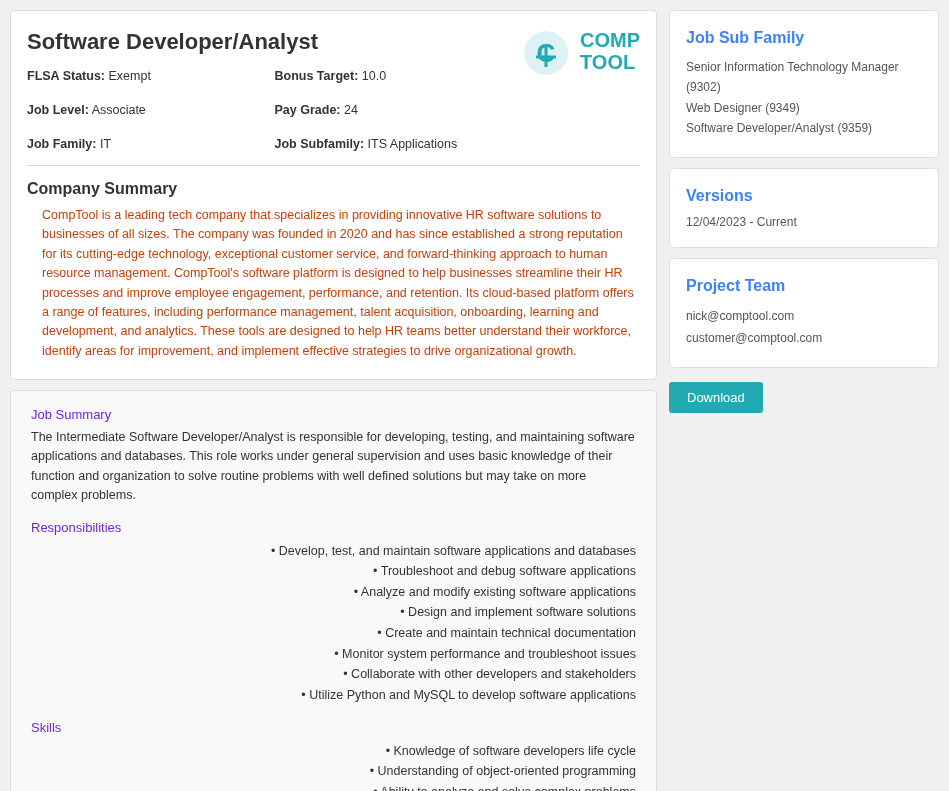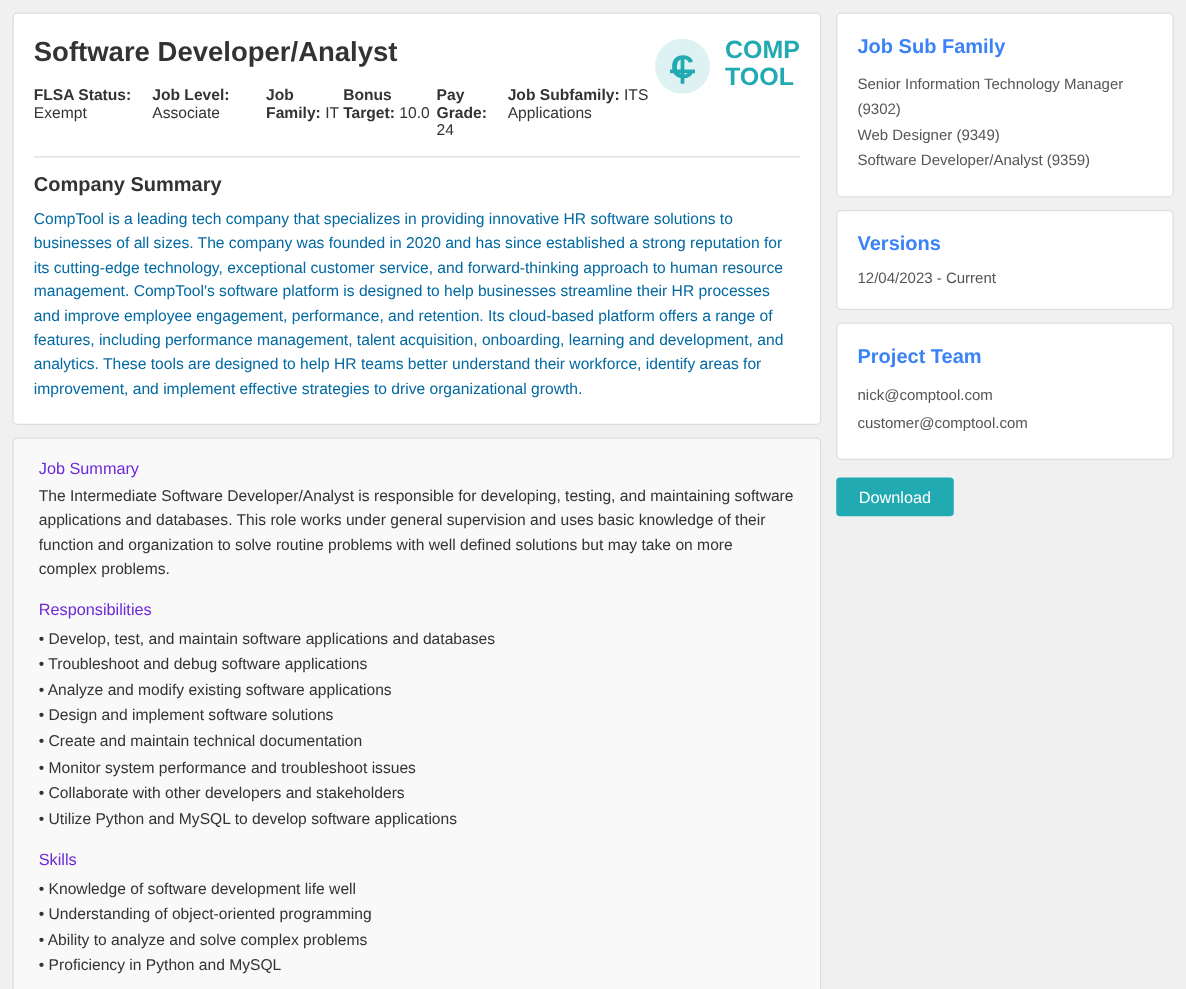--- a/index.html
+++ b/index.html
@@ -40,22 +40,22 @@
       color: #333;
       margin-bottom: 14px;
     }
     .meta-grid {
       display: flex;
       gap: 0;
     }
     .meta-col {
       flex: 1;
       display: flex;
-      flex-direction: row;
-      gap: 4px;
+      flex-direction: column;
+      gap: 20px;
       font-size: 12.5px;
     }
     .meta-col span {
       color: #333;
     }
     .meta-col span strong {
       font-weight: bold;
     }
     .logo-area {
       display: flex;
@@ -80,21 +80,22 @@
     }
     .section-title {
       font-size: 16px;
       font-weight: bold;
       margin-bottom: 8px;
       color: #333;
     }
     .company-summary-text {
       font-size: 12.5px;
       line-height: 1.55;
-      color: #0369a1;
+      color: #c2410c;
+      margin-left: 15px;
     }
     .job-card {
       background: #f9f9f9;
       border: 1px solid #ddd;
       border-radius: 4px;
       padding: 16px 20px;
     }
     .job-section-title {
       font-size: 13px;
       font-weight: normal;
@@ -105,20 +106,21 @@
       font-size: 12.5px;
       line-height: 1.55;
       color: #333;
       margin-bottom: 14px;
     }
     .job-list {
       font-size: 12.5px;
       line-height: 1.65;
       color: #333;
       margin-bottom: 14px;
+      text-align: right;
     }
     .side-card-title {
       font-size: 16px;
       font-weight: bold;
       margin-bottom: 10px;
       color: #3b82f6;
     }
     .side-list-item {
       font-size: 12px;
       color: #555;
@@ -222,21 +224,21 @@
           <div>• Analyze and modify existing software applications</div>
           <div>• Design and implement software solutions</div>
           <div>• Create and maintain technical documentation</div>
           <div>• Monitor system performance and troubleshoot issues</div>
           <div>• Collaborate with other developers and stakeholders</div>
           <div>• Utilize Python and MySQL to develop software applications</div>
         </div>
 
       <div class="job-section-title">Skills</div>
       <div class="job-list" id="skills-list">
-          <div>• Knowledge of software development life well</div>
+          <div>• Knowledge of software developers life cycle</div>
           <div>• Understanding of object-oriented programming</div>
           <div>• Ability to analyze and solve complex problems</div>
           <div>• Proficiency in Python and MySQL</div>
         </div>
 
     </div>
   </div>
 
   <div class="side-col">
 

